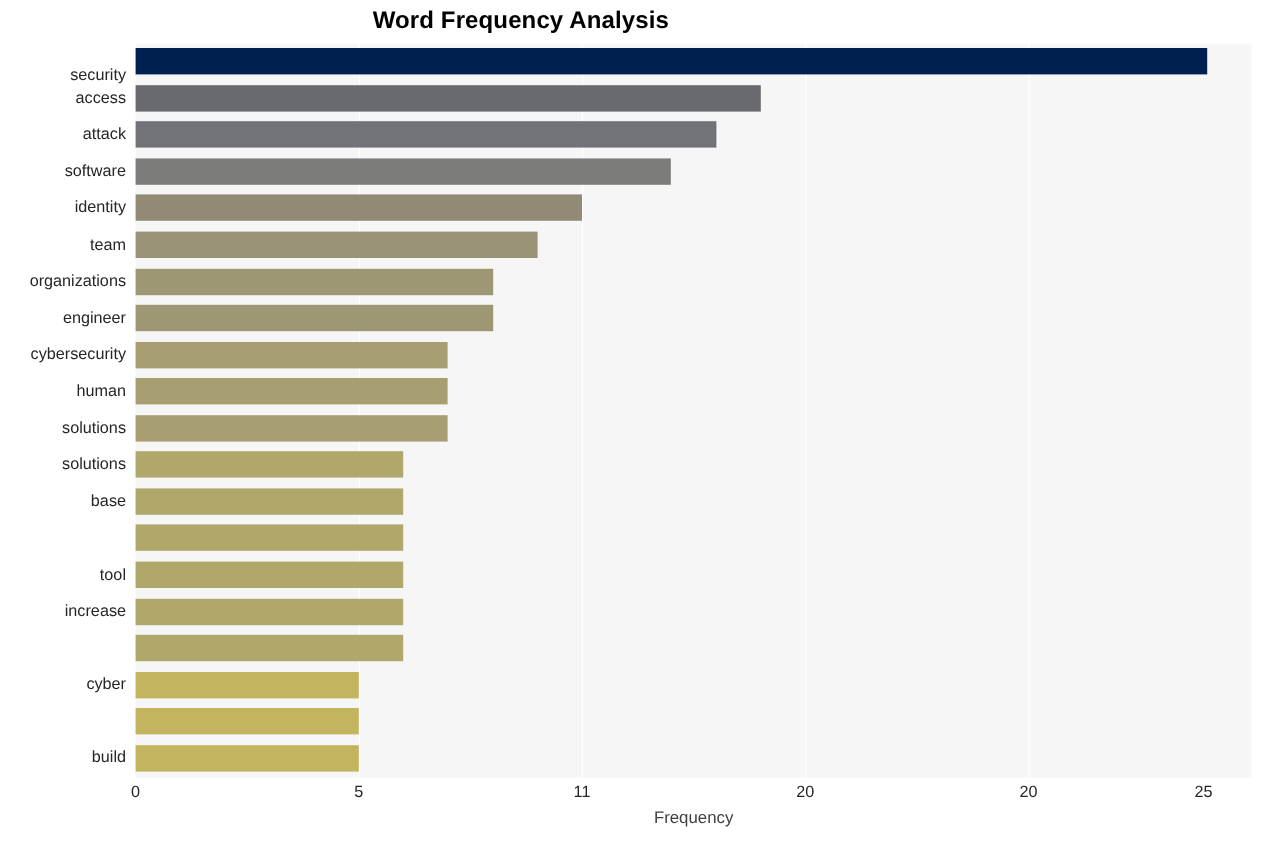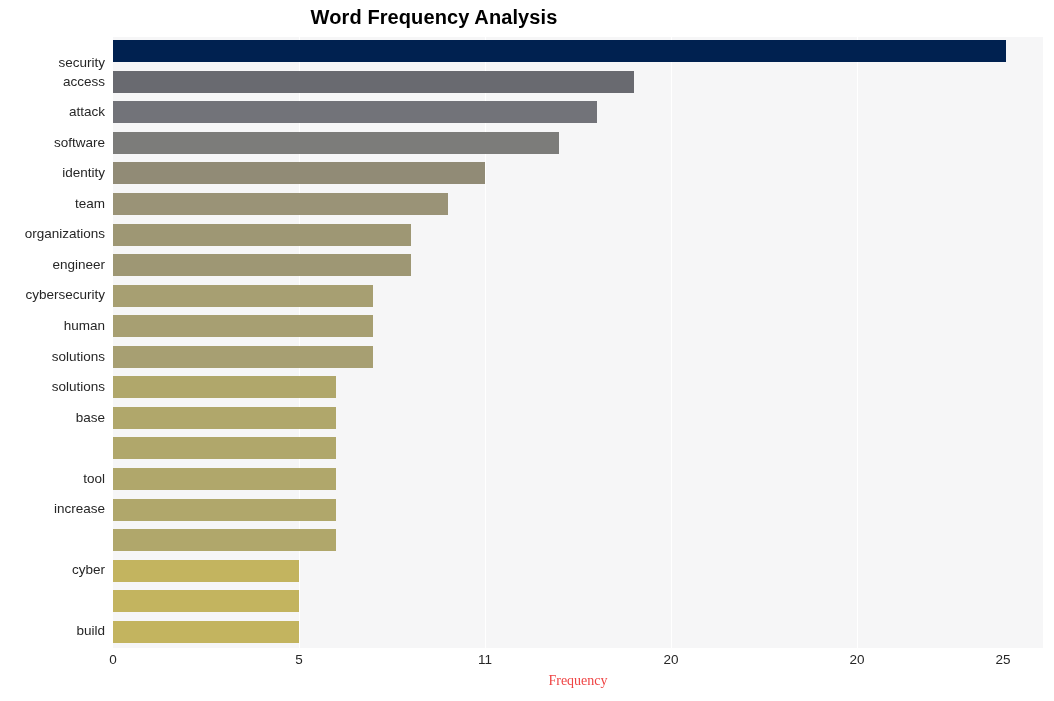--- a/index.html
+++ b/index.html
@@ -97,22 +97,21 @@
     color: #262626;
     white-space: nowrap;
   }
   #xaxis-title {
     position: absolute;
     left: 113px;
     top: 673px;
     width: 930px;
     text-align: center;
     font-size: 14px;
-    color: #ef4444;
-    font-family: Liberation Serif, serif;
+    color: #404040;
   }
 </style>
 </head>
 <body>
 
 <div id="figure">
 
   <div id="chart-title">Word Frequency Analysis</div>
 
   <div id="plot-area">

